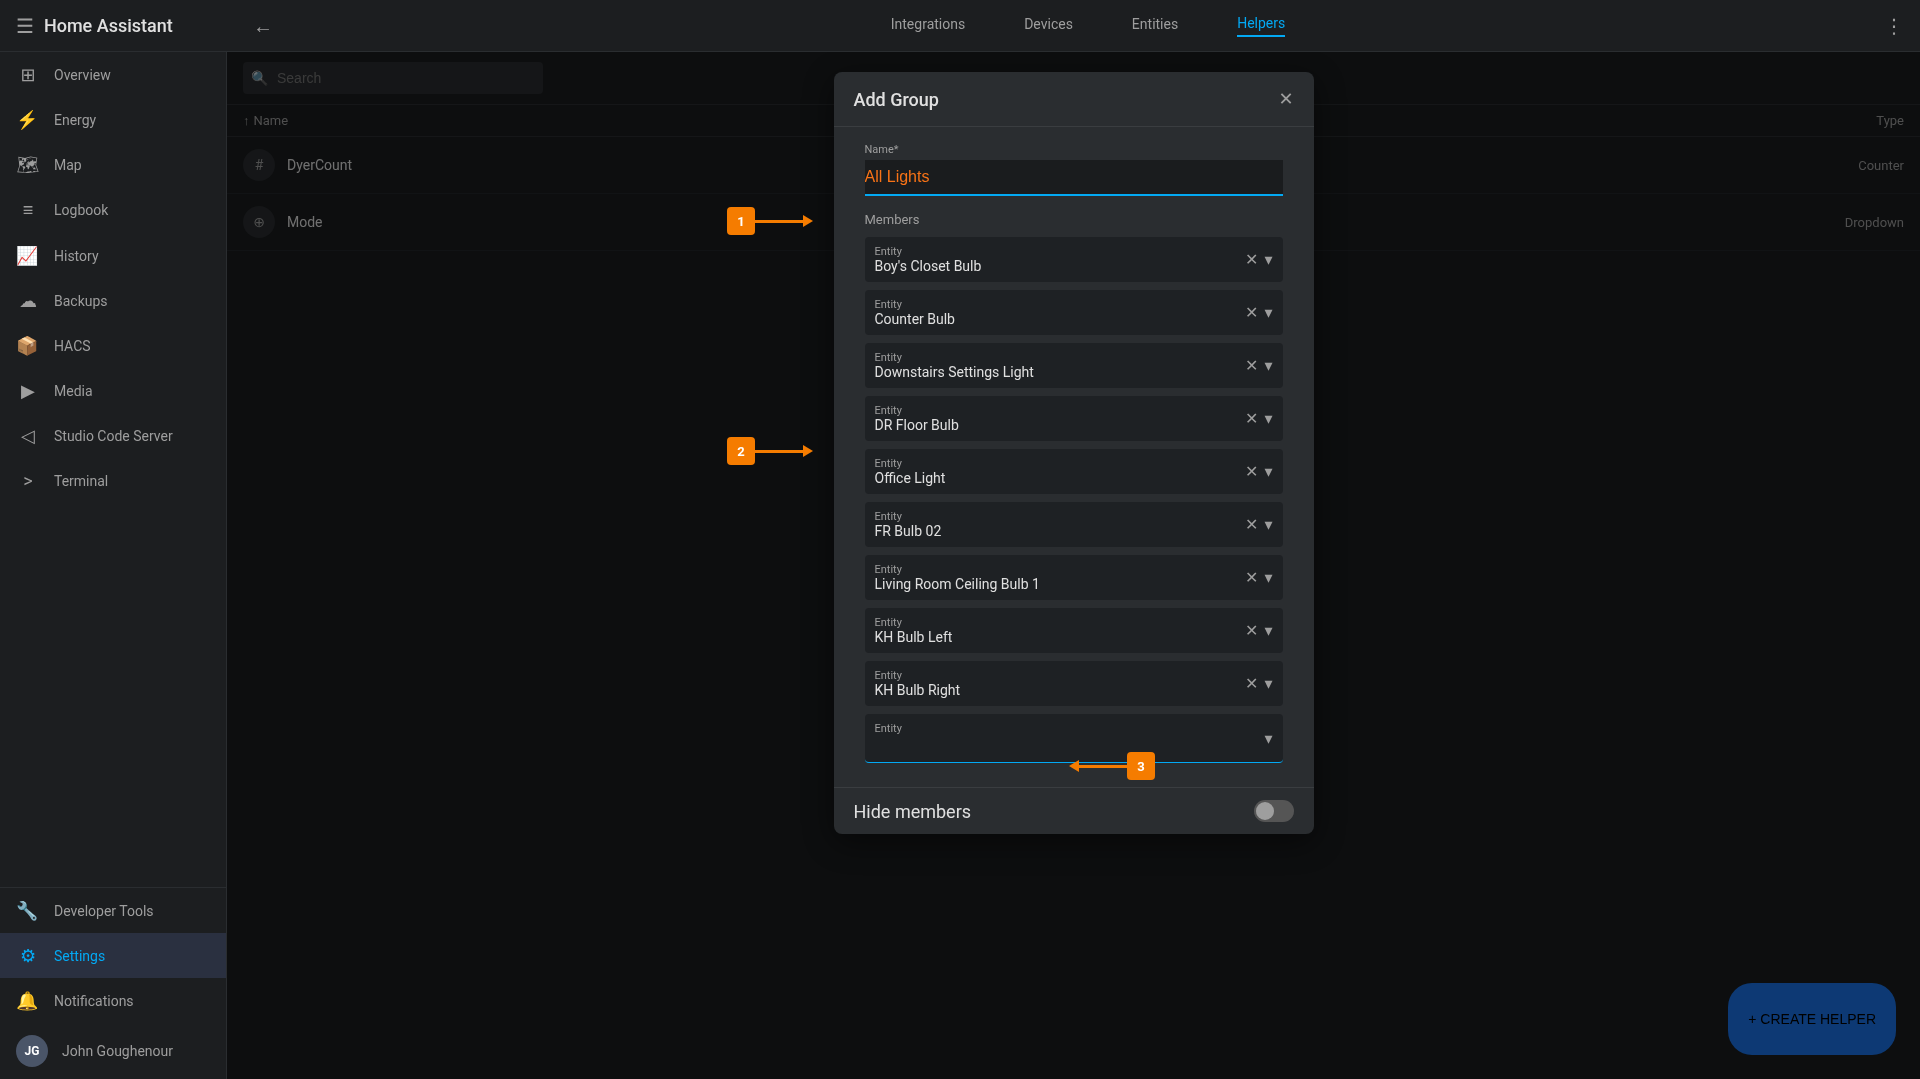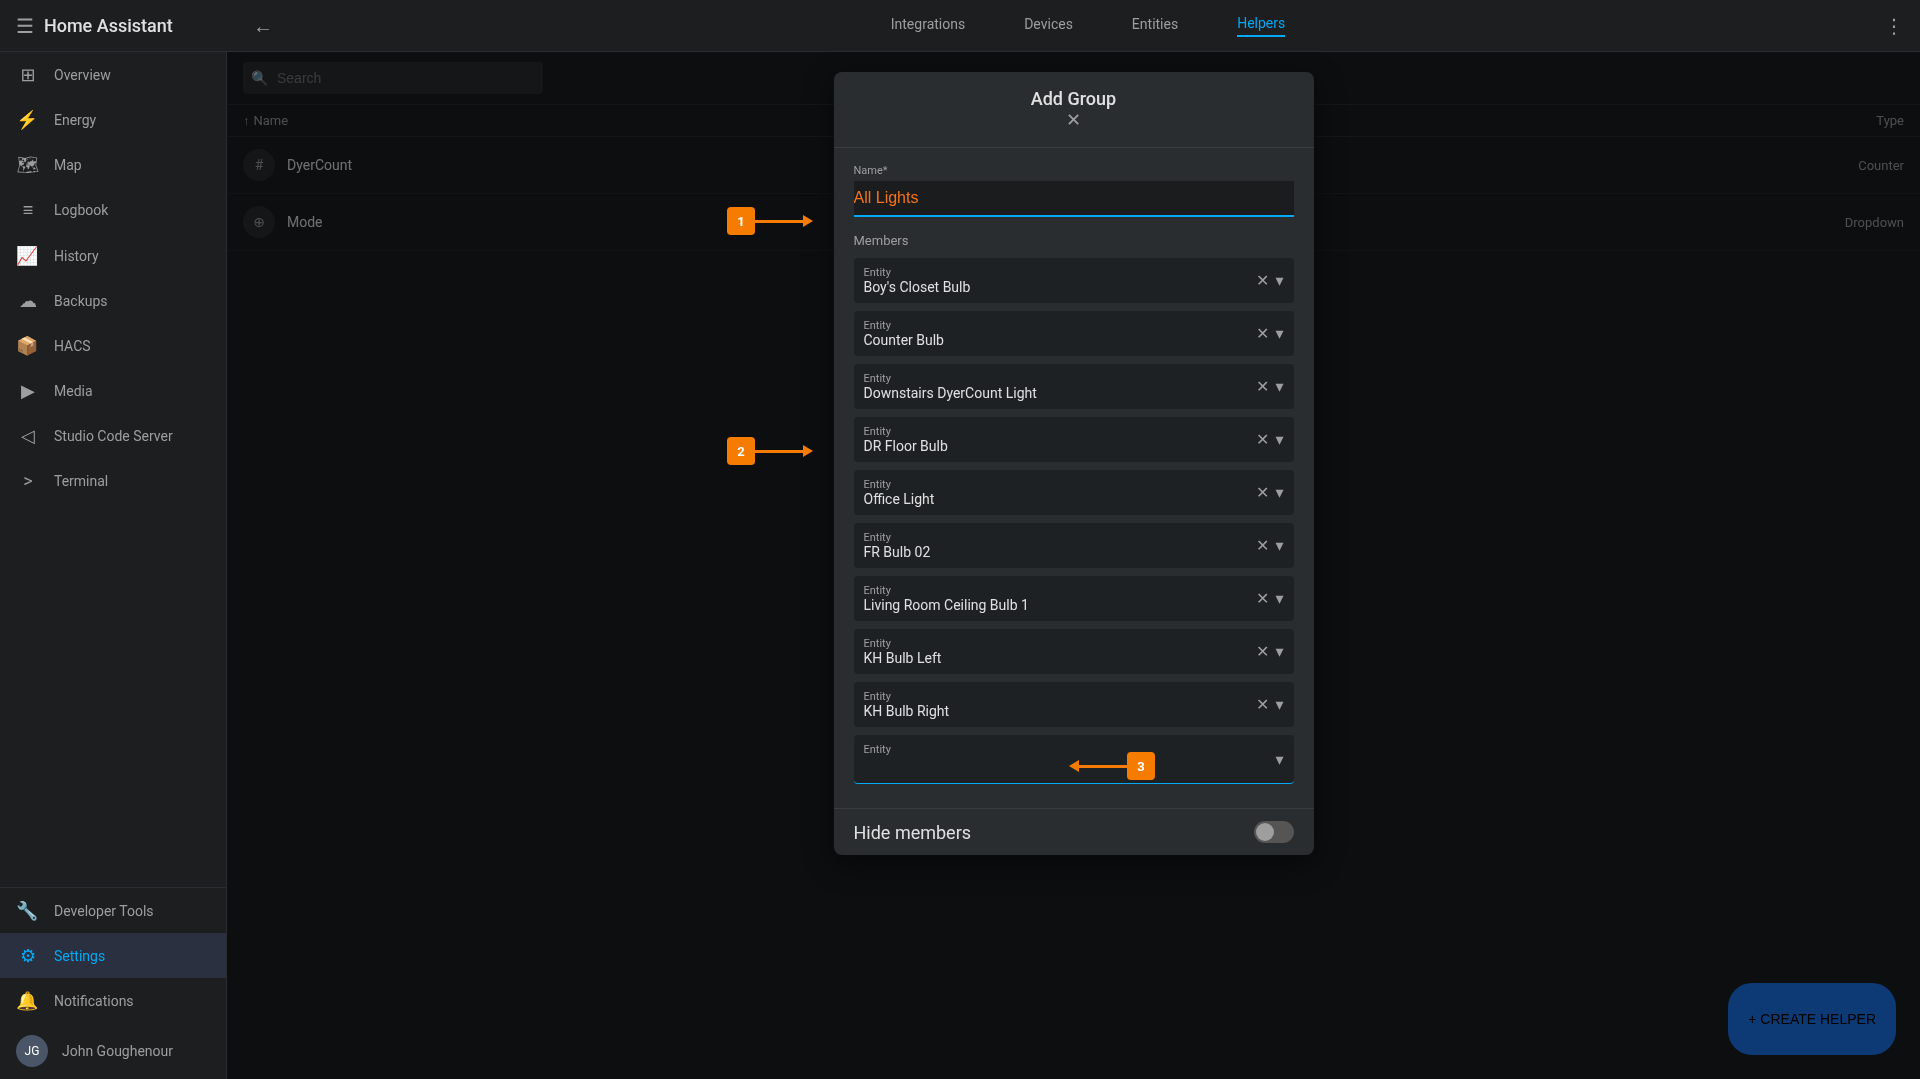--- a/index.html
+++ b/index.html
@@ -115,21 +115,21 @@
     }
     .sidebar-avatar {
       width: 32px;
       height: 32px;
       border-radius: 50%;
       background: #4a5568;
       display: flex;
       align-items: center;
       justify-content: center;
       font-size: 12px;
-      font-weight: normal;
+      font-weight: bold;
       color: #fff;
     }
 
     
     .content-area {
       flex: 1;
       background: #1a1c1e;
       display: flex;
       flex-direction: column;
       overflow: hidden;
@@ -257,33 +257,32 @@
     }
     .dialog-header {
       display: flex;
       align-items: center;
       justify-content: space-between;
       padding: 16px 20px;
       font-size: 18px;
       font-weight: 500;
       border-bottom: 1px solid #3a3d40;
       flex-shrink: 0;
-      flex-direction: column;
     }
     .dialog-close {
       color: #9e9e9e;
       cursor: pointer;
       font-size: 18px;
       background: none;
       border: none;
     }
     .dialog-body {
       flex: 1;
       overflow-y: auto;
-      padding: 16px 20px;
+      padding: 16px 31px;
     }
     .dialog-footer {
       padding: 12px 20px;
       display: flex;
       align-items: center;
       justify-content: space-between;
       border-top: 1px solid #3a3d40;
       flex-shrink: 0;
     }
 
@@ -639,21 +638,21 @@
             </div>
             <div class="entity-controls">
               <button class="entity-clear">✕</button>
               <button class="entity-dropdown">▾</button>
             </div>
           </div>
 
           <div class="entity-row">
             <div class="entity-info">
               <div class="entity-label">Entity</div>
-              <div class="entity-name">Downstairs DyerCount Light</div>
+              <div class="entity-name">Downstairs Settings Light</div>
             </div>
             <div class="entity-controls">
               <button class="entity-clear">✕</button>
               <button class="entity-dropdown">▾</button>
             </div>
           </div>
 
           <div class="entity-row">
             <div class="entity-info">
               <div class="entity-label">Entity</div>

